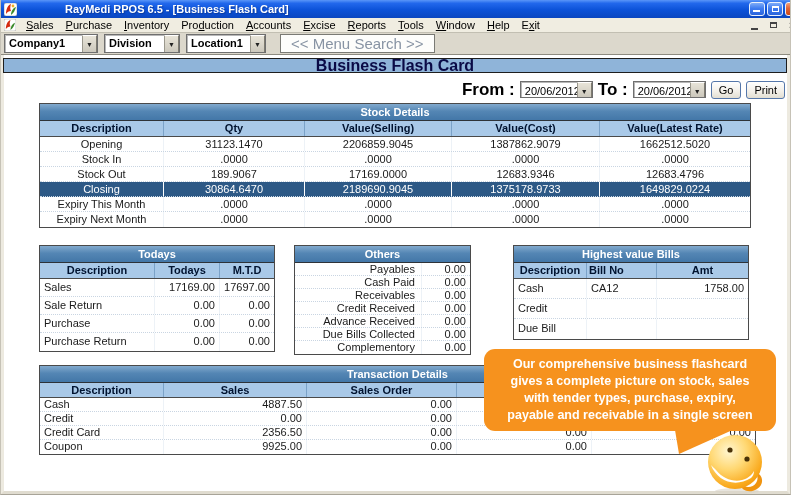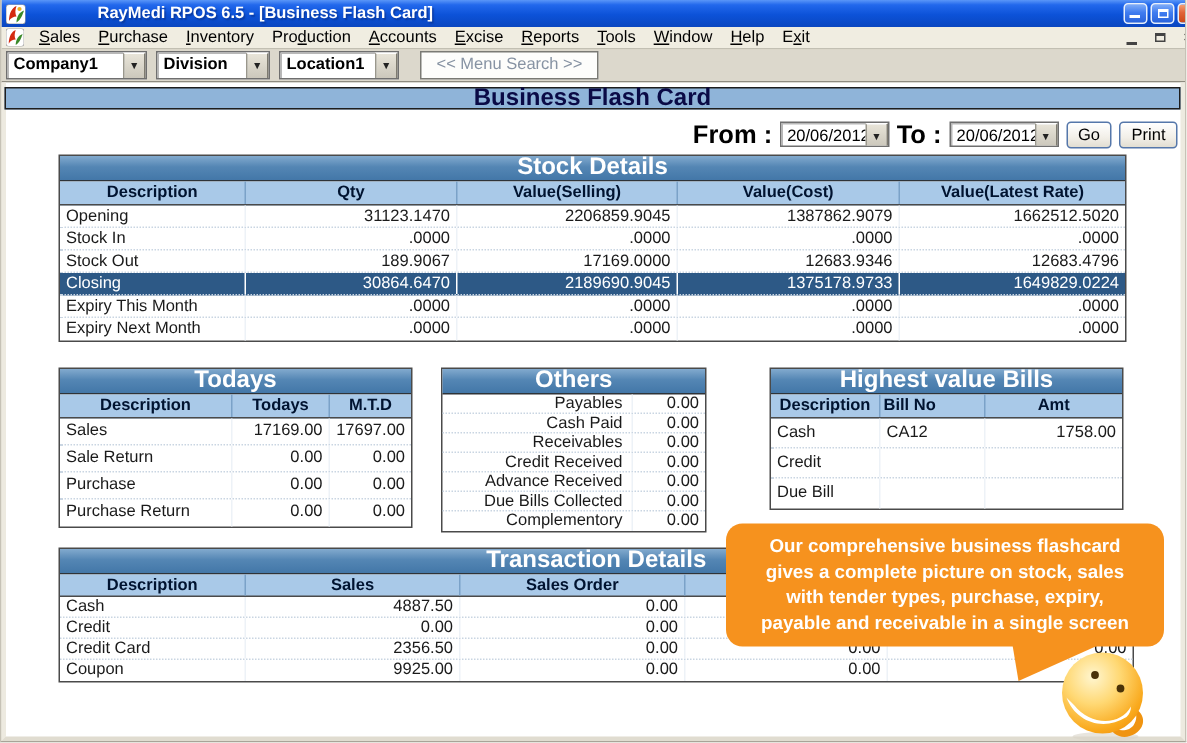--- a/index.html
+++ b/index.html
@@ -32,49 +32,49 @@
   .mdi-restore { position:absolute; left:3px; top:2px; width:7px; height:6px; border:1px solid #444; border-top-width:2px; }
   .mdi-close { position:absolute; inset:0; color:#444; font-size:10px; font-weight:bold; line-height:12px; text-align:center; }
 
   
   .toolbar { position:absolute; top:33px; left:0; right:0; height:22px; background:#DCD8CC; border-bottom:1px solid #8E8B80; display:flex; align-items:center; padding-left:3px; gap:6px; }
   .combo { height:19px; background:#fff; border:1px solid #6F6F6F; box-shadow:inset 1px 1px 0 #B8B8B8; display:flex; align-items:stretch; cursor:pointer; }
   .combo .val { font-size:11px; font-weight:bold; padding:2px 3px 0 4px; white-space:nowrap; overflow:hidden; flex:1; }
   .combo.date .val { font-weight:normal; padding-top:3px; }
   .combo .arrow { width:15px; background:linear-gradient(180deg,#E8E4D8,#CCC8BC); border-left:1px solid #9A978C; border-top:1px solid #FFF; border-right:1px solid #7E7B70; color:#222; font-size:7px; text-align:center; line-height:17px; flex:0 0 auto; }
   .combo.c1 { width:94px; } .combo.c2 { width:76px;gap:12px; } .combo.c3 { width:80px; }
-  .menu-search { margin-left:8px; height:19px; background:#FDFDFB; border:1px solid #7A7A74; color:#8793A3; font-size:11px; padding:0 10px; line-height:17px; cursor:pointer; white-space:nowrap; }
+  .menu-search { margin-left:8px; height:19px; background:#FDFDFB; border:1px solid #7A7A74; color:#8793A3; font-size:15px; padding:0 10px; line-height:17px; cursor:pointer; white-space:nowrap; }
 
   
   .content-bg { position:absolute; top:55px; left:0; right:0; bottom:0; background:#fff; border-left:3px solid #EDEAE0; border-right:3px solid #EDEAE0; border-bottom:3px solid #E0DCD0; }
   .page-title { position:absolute; top:58px; left:2px; right:3px; height:15px; background:var(--page-header-bg,#8FB4D9); border:1px solid #1E1E1E; color:#0A0A46; font-size:16px; font-weight:bold; text-align:center; line-height:13px; }
 
   .filter-row { position:absolute; top:80px; right:5px; height:19px; display:flex; align-items:center; gap:5px; }
   .filter-label { font-size:17px; font-weight:bold; color:#000; }
   .combo.date { width:73px; height:17px; }
   .btn { height:18px; border:1px solid #5577AA; border-radius:3px; background:linear-gradient(180deg,#FFFFFF 0%,#F2EFE8 60%,#E2DED2 100%); font-size:11px; color:#000; padding:0 7px; line-height:16px; cursor:pointer; font-family:"Liberation Sans",sans-serif; }
 
   
   .rm-table { position:absolute; border:1px solid #4A4A4A; background:#fff; z-index:1; }
-  .tbl-title { height:17px; line-height:16px; color:#fff; font-weight:bold; font-size:16px; text-align:center;
+  .tbl-title { height:17px; line-height:16px; color:#fff; font-weight:bold; font-size:11px; text-align:center;
     background:linear-gradient(180deg,#82AACE 0%,#5486B4 45%,var(--table-header-dark,#4377A8) 100%); border-bottom:1px solid #2E3338; }
   .hdr { display:flex; background:var(--table-header-light,#A9C9E8); border-bottom:1px solid #4A4A4A; }
   .hdr .cell { font-size:11px; font-weight:bold; color:#001330; text-align:center; padding:1px 2px; border-right:1px solid #7BA2C8; white-space:nowrap; overflow:hidden; }
   .hdr .cell:last-child { border-right:none; flex:1; }
   .row { display:flex; border-bottom:1px dotted #C9D5E2; }
   .row:last-child { border-bottom:none; }
   .row .cell { font-size:11px; color:#1A1A1A; padding:0 4px; text-align:right; border-right:1px solid #EDF2F7; white-space:nowrap; overflow:hidden; }
   .row .cell:last-child { border-right:none; flex:1; }
   .row .cell.c0 { text-align:left; }
   .row.hl { background:var(--highlight-row,#2D5986); }
   .row.hl .cell { color:#fff; border-right-color:#fff; }
 
   #tbl-stock { left:38px; top:103px; width:712px; }
   #tbl-stock .hdr { height:16px; } #tbl-stock .hdr .cell { line-height:13px; }
-  #tbl-stock .row { height:15px; } #tbl-stock .row .cell { line-height:14px; }
+  #tbl-stock .row { height:15px; } #tbl-stock .row .cell { line-height:14px;text-align:center; }
   #tbl-stock .c0 { width:124px; } #tbl-stock .c1 { width:141px; } #tbl-stock .c2 { width:147px; } #tbl-stock .c3 { width:148px; }
 
   #tbl-todays { left:38px; top:245px; width:236px; }
   #tbl-todays .hdr { height:16px; } #tbl-todays .hdr .cell { line-height:13px; }
   #tbl-todays .row { height:18px; } #tbl-todays .row .cell { line-height:17px; }
   #tbl-todays .c0 { width:115px; } #tbl-todays .c1 { width:65px; }
 
   #tbl-others { left:293px; top:245px; width:177px; }
   #tbl-others .row { height:13px; } #tbl-others .row .cell { line-height:12px; }
   #tbl-others .c0 { width:127px; text-align:right !important; padding-right:6px; }

